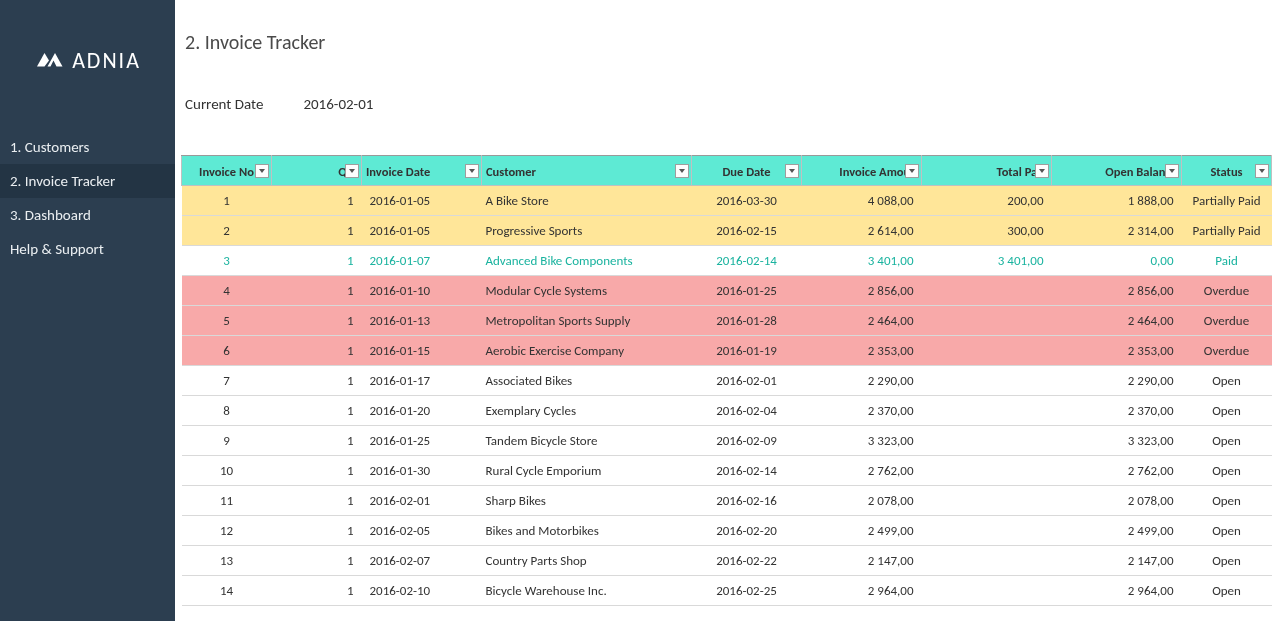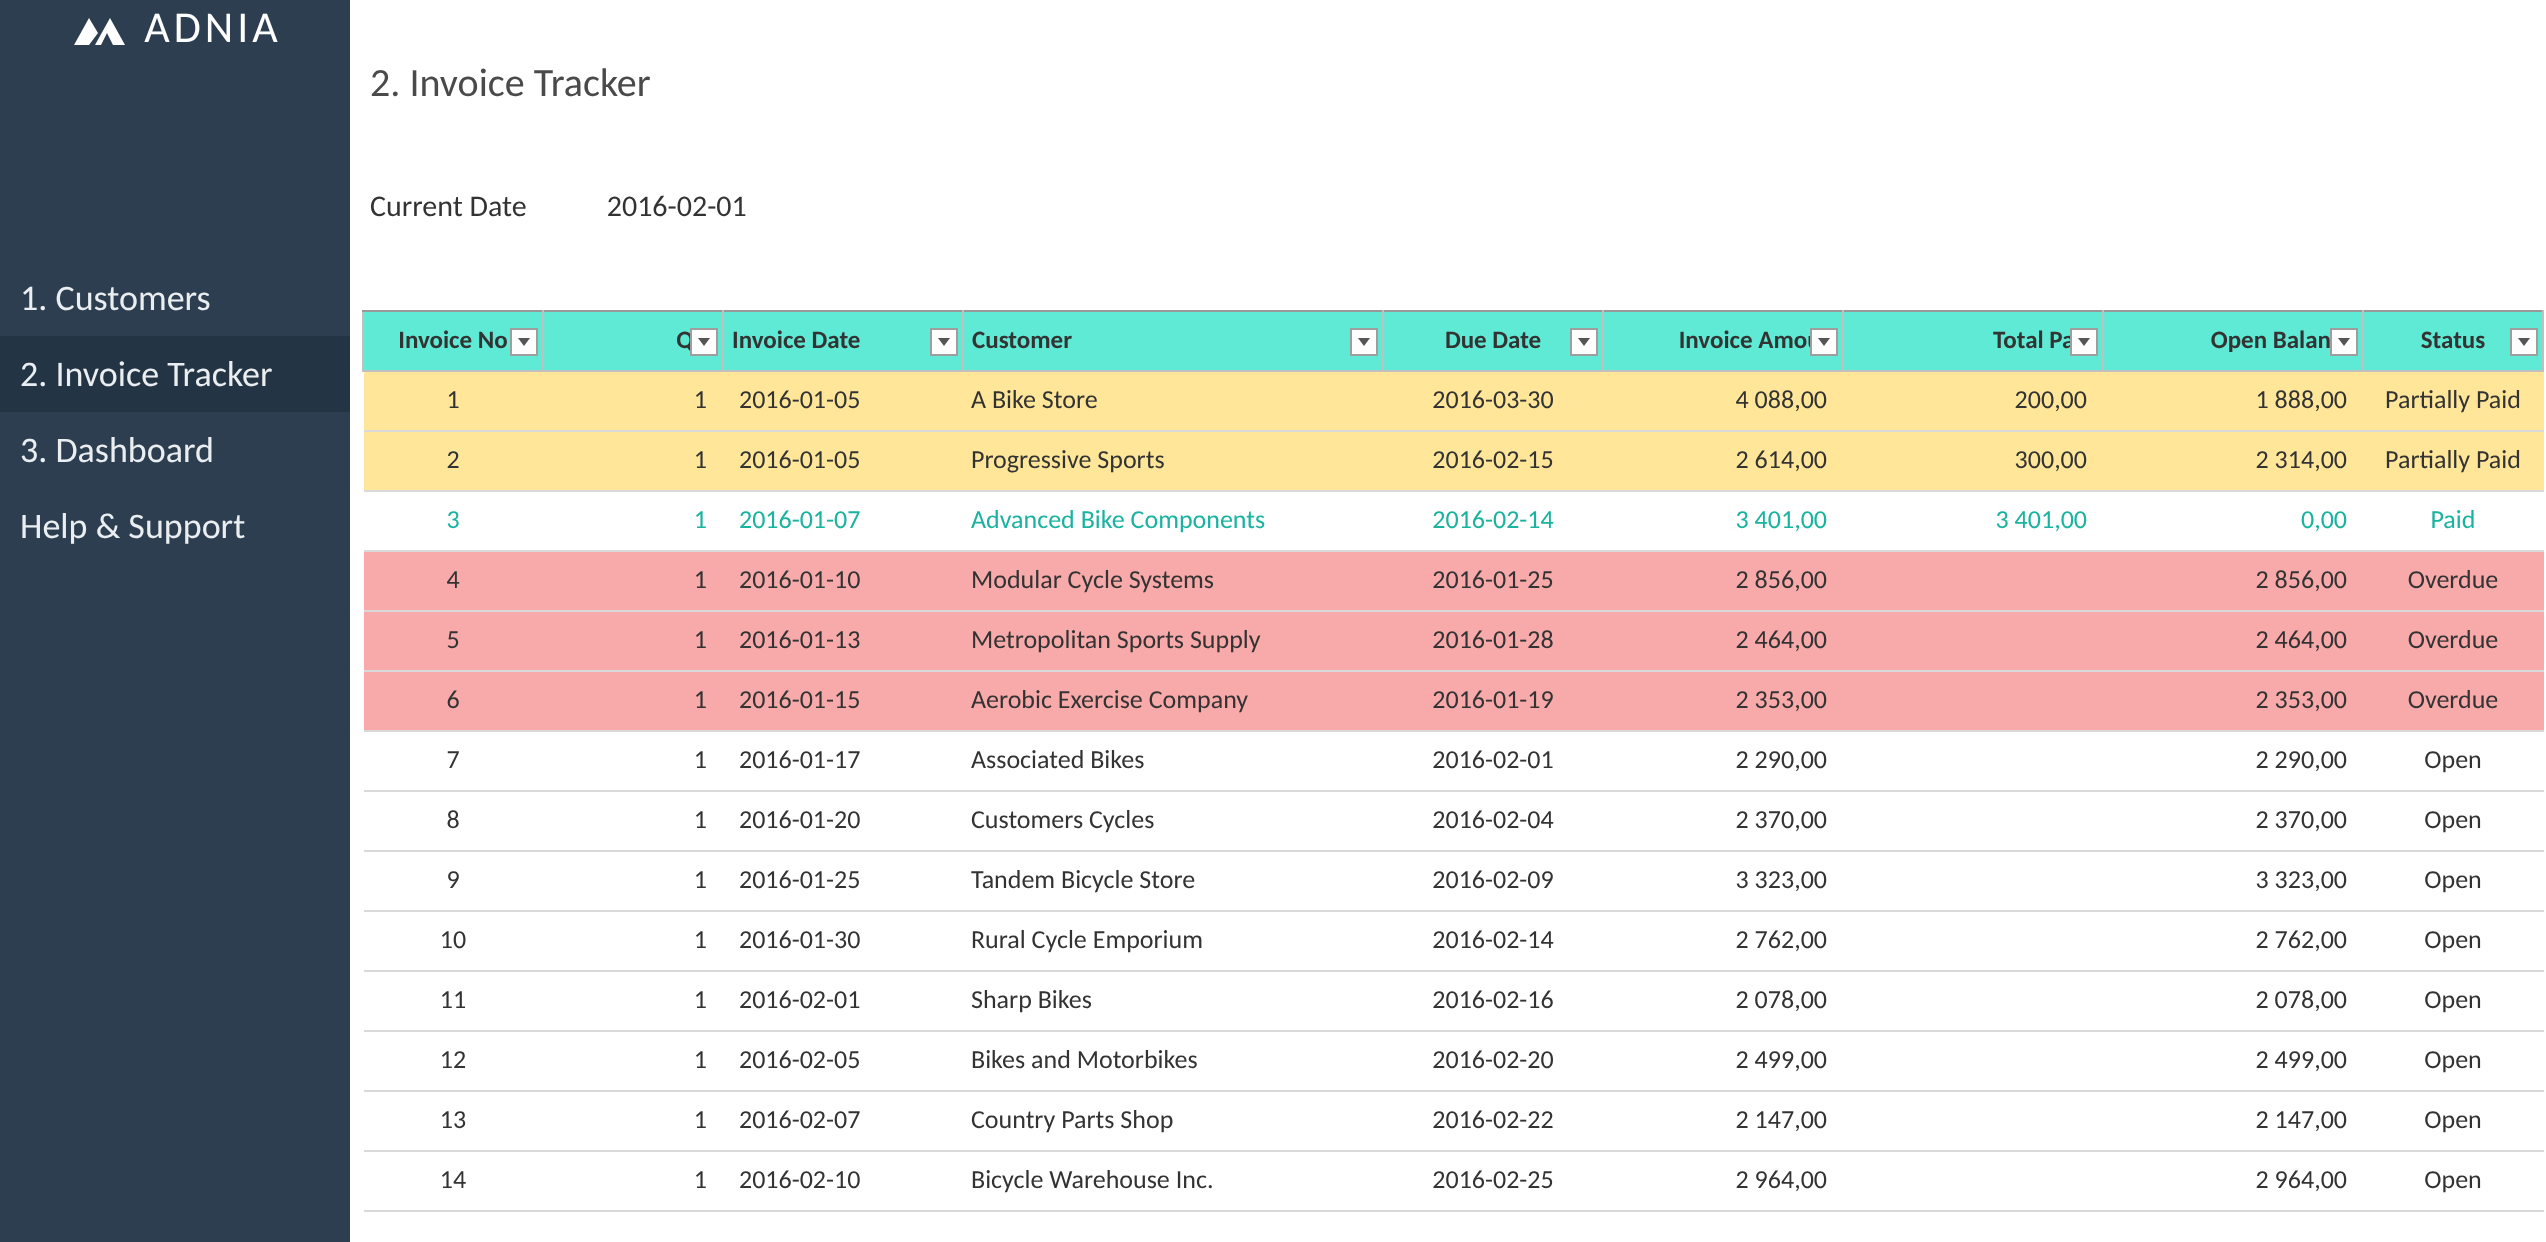--- a/index.html
+++ b/index.html
@@ -18,37 +18,37 @@
     width: 175px;
     background: #2c3e50;
     color: #fff;
     flex-shrink: 0;
     display: flex;
     flex-direction: column;
   }
   .logo-area {
     height: 75px;
     display: flex;
-    align-items: flex-start;
+    align-items: flex-end;
     justify-content: center;
     gap: 8px;
     padding: 0 24px;
     border-bottom: 1px solid #2c3e50;
   }
   .logo-icon svg { display: block; }
   .logo-text {
     font-size: 22px;
     font-weight: 300;
     letter-spacing: 2px;
     color: #fff;
   }
   .nav { margin-top: 55px; }
   .nav-item {
     padding: 8px 10px;
-    font-size: 18px;
+    font-size: 15px;
     color: #eaeef1;
     cursor: pointer;
   }
   .nav-item.active {
     background: #233444;
   }
   .main {
     flex: 1;
     position: relative;
     overflow: hidden;
@@ -272,21 +272,21 @@
             <td class="col-due">2016-02-01</td>
             <td class="col-amt">2 290,00</td>
             <td class="col-paid"></td>
             <td class="col-bal">2 290,00</td>
             <td class="col-stat">Open</td>
           </tr>
           <tr class="open">
             <td class="col-no">8</td>
             <td class="col-qty">1</td>
             <td class="col-date">2016-01-20</td>
-            <td class="col-cust">Customers Cycles</td>
+            <td class="col-cust">Exemplary Cycles</td>
             <td class="col-due">2016-02-04</td>
             <td class="col-amt">2 370,00</td>
             <td class="col-paid"></td>
             <td class="col-bal">2 370,00</td>
             <td class="col-stat">Open</td>
           </tr>
           <tr class="open">
             <td class="col-no">9</td>
             <td class="col-qty">1</td>
             <td class="col-date">2016-01-25</td>

